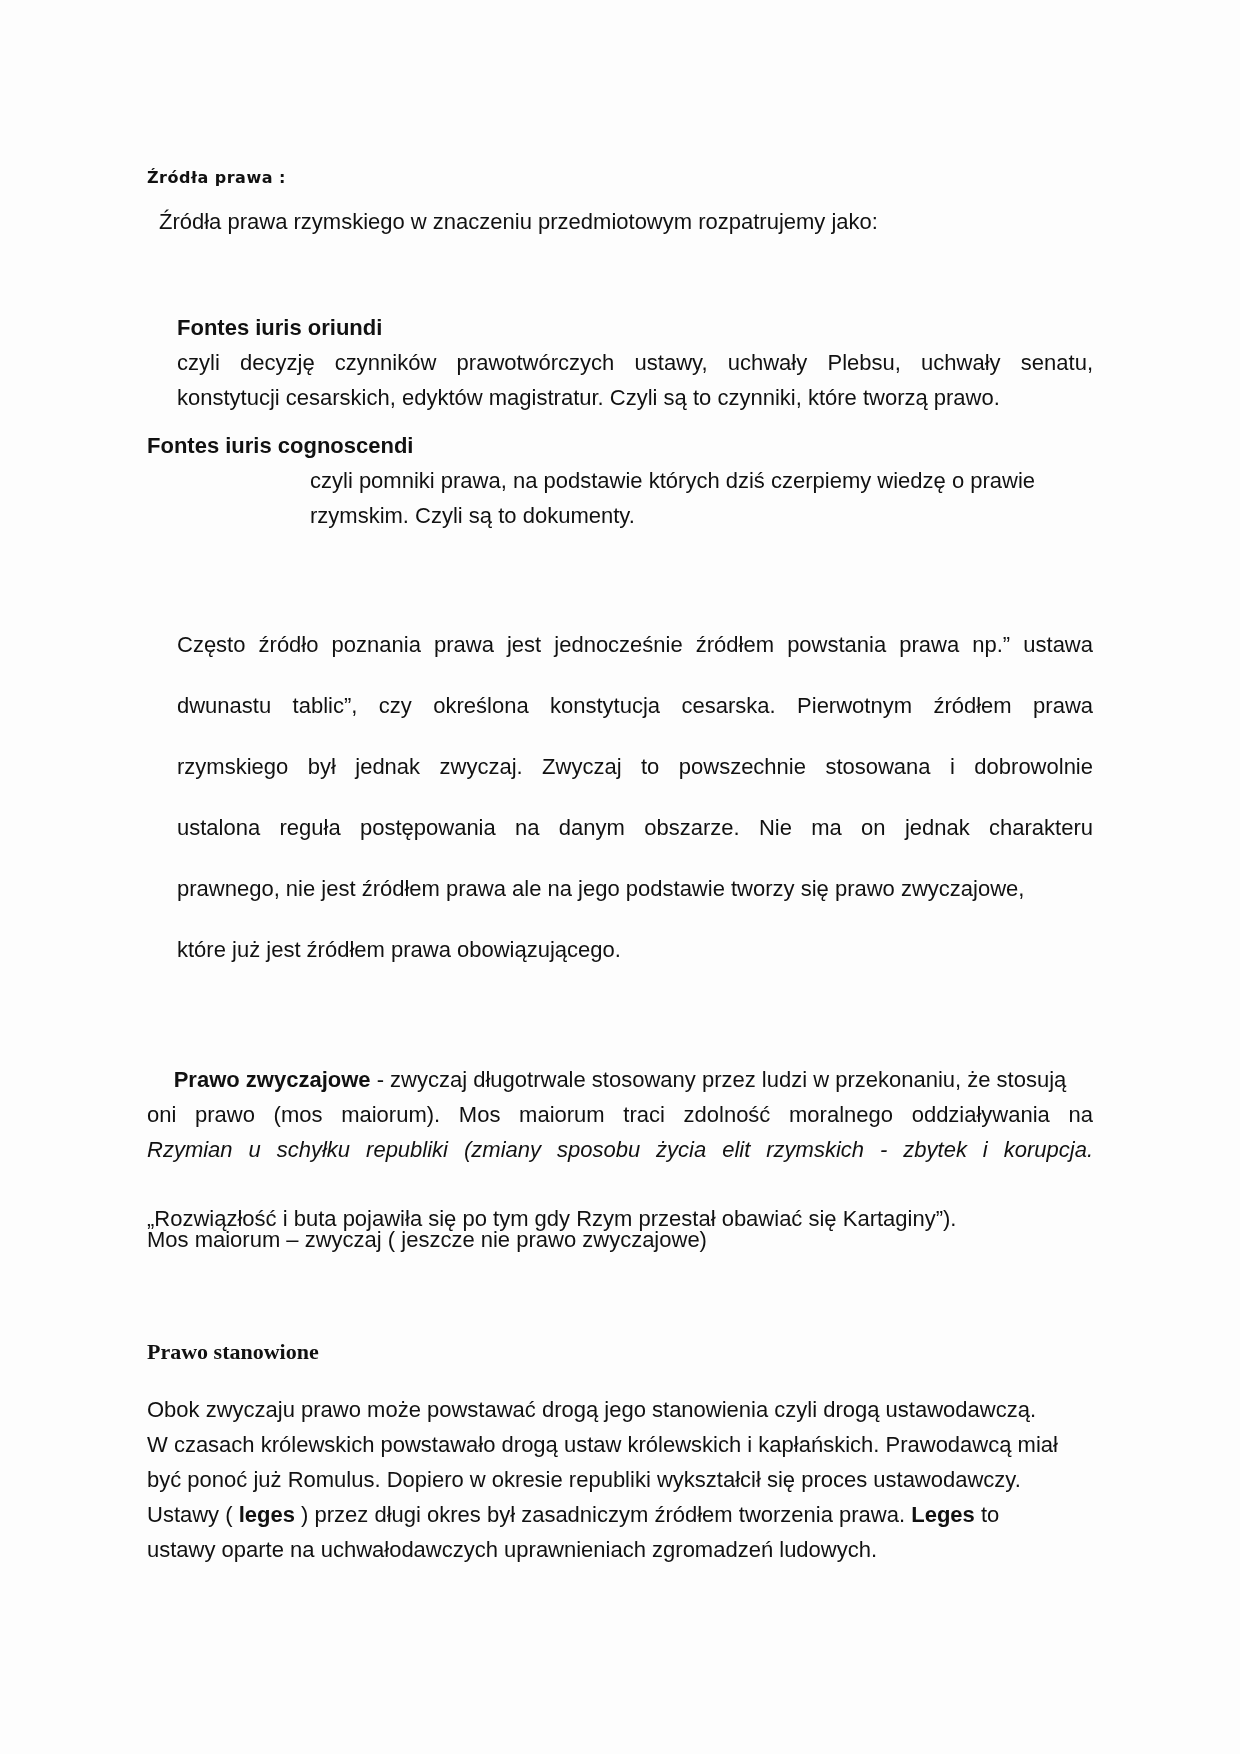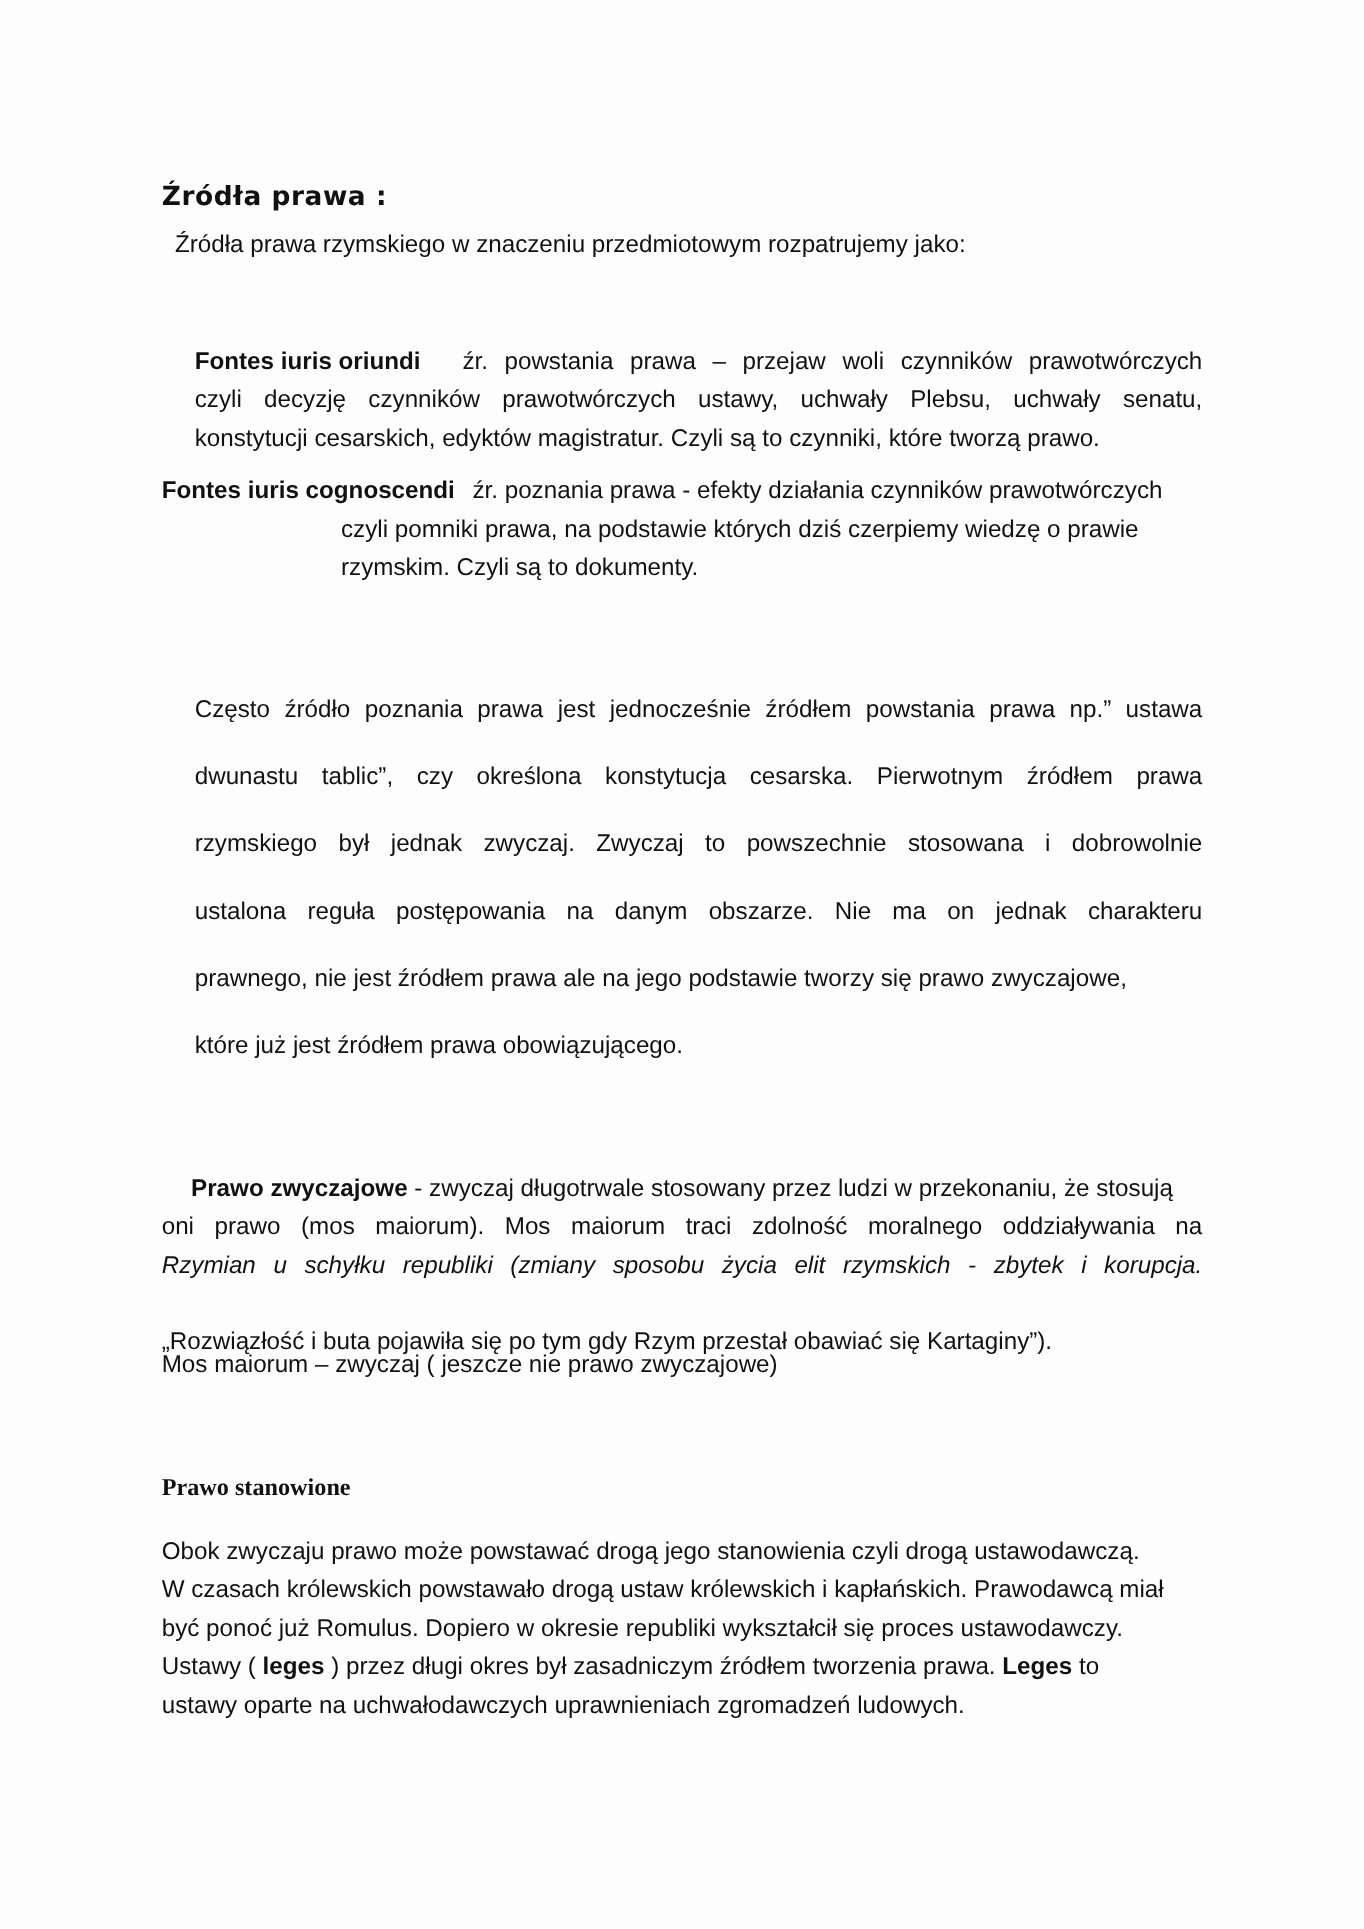--- a/index.html
+++ b/index.html
@@ -3,41 +3,39 @@
 <meta charset="utf-8">
 <style>
   html, body { margin: 0; padding: 0; }
   body {
     width: 1240px; height: 1754px; background: #fdfdfd; position: relative;
     font-family: "Liberation Sans", "DejaVu Sans", sans-serif; color: #111;
     overflow: hidden;
   }
   .line { position: absolute; white-space: nowrap; font-size: 22px; line-height: 28px; }
   .just { text-align: justify; text-align-last: justify; white-space: normal; }
-  .title { font-family: "DejaVu Sans", sans-serif; font-size: 24px; font-weight: bold; letter-spacing: 0.5px; text-align: right; }
+  .title { font-family: "DejaVu Sans", sans-serif; font-size: 16px; font-weight: bold; letter-spacing: 0.5px; text-align: right; }
   b { font-weight: bold; }
 </style>
 </head>
 <body>
 
 <div>
 
   <div class="line title" style="left:147px; top:164px;">Źródła prawa  :</div>
   <div class="line" style="left:159px; top:208px;">Źródła prawa rzymskiego w znaczeniu przedmiotowym rozpatrujemy jako:</div>
 
   <div class="line" style="left:177px; top:314px; width:916px; display:flex; gap:38px;">
     <b>Fontes iuris  oriundi</b>
-    <span style="flex:1; text-align:justify; text-align-last:justify;">źr. powstania prawa – przejaw woli czynników prawotwórczych</span>
   </div>
   <div class="line just" style="left:177px; top:349px; width:916px;">czyli decyzję czynników prawotwórczych ustawy,  uchwały Plebsu, uchwały senatu,</div>
   <div class="line" style="left:177px; top:384px;">konstytucji cesarskich, edyktów magistratur. Czyli są to czynniki, które tworzą prawo.</div>
 
   <div class="line" style="left:147px; top:432px; width:946px; display:flex; gap:16px;">
     <b>Fontes iuris  cognoscendi</b>
-    <span style="flex:1;">źr. poznania prawa - efekty działania czynników prawotwórczych</span>
   </div>
   <div class="line" style="left:310px; top:467px;">czyli pomniki prawa, na podstawie których dziś czerpiemy wiedzę o prawie</div>
   <div class="line" style="left:310px; top:502px;">rzymskim. Czyli są to dokumenty.</div>
 
   <div class="line just" style="left:177px; top:631px; width:916px;">Często źródło poznania prawa jest jednocześnie źródłem powstania prawa np.” ustawa</div>
   <div class="line just" style="left:177px; top:692px; width:916px;">dwunastu tablic”, czy określona konstytucja cesarska. Pierwotnym źródłem  prawa</div>
   <div class="line just" style="left:177px; top:753px; width:916px;">rzymskiego był jednak zwyczaj. Zwyczaj to powszechnie stosowana i dobrowolnie</div>
   <div class="line just" style="left:177px; top:814px; width:916px;">ustalona reguła postępowania na danym obszarze. Nie ma on jednak charakteru</div>
   <div class="line" style="left:177px; top:875px;">prawnego, nie jest źródłem prawa ale na jego podstawie tworzy się prawo zwyczajowe,</div>
   <div class="line" style="left:177px; top:936px;">które już jest źródłem prawa obowiązującego.</div>

